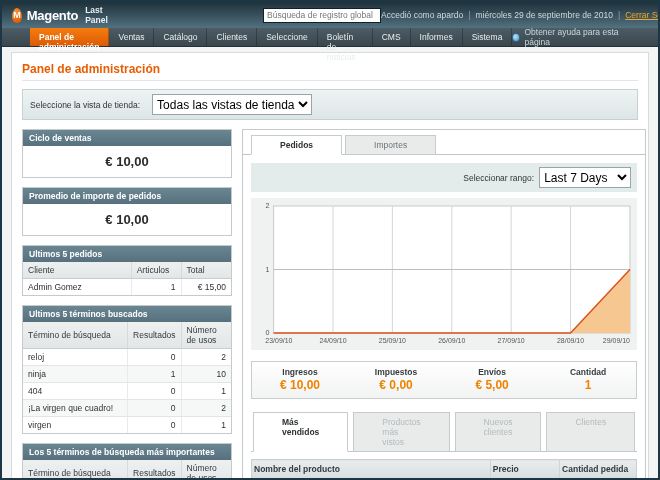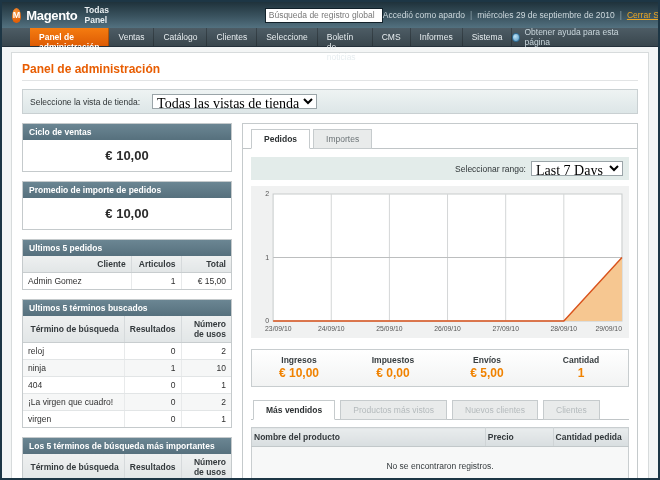--- a/index.html
+++ b/index.html
@@ -50,48 +50,48 @@
   .globe { width:9px; height:9px; border-radius:50%; background:radial-gradient(circle at 35% 35%,#bfe4f6,#4f93c0); border:1px solid #2f6b93; display:inline-block; }
   
   .page { padding:5px 9px; }
   .wrapper { background:#fff; border:1px solid #d7dbdc; padding:9px 10px 12px 10px; min-height:414px; }
   h1.page-title { color:#e85d02; font-size:12px; font-weight:bold; padding-bottom:4px; border-bottom:1px solid #e2e4e5; margin-bottom:8px; }
   .store-switcher {
     background:linear-gradient(to bottom,#eef3f3,#dde6e7);
     border:1px solid #c9d0d2; padding:4px 7px; margin-bottom:9px;
     display:flex; align-items:center; gap:12px; font-size:8.5px; color:#2f3537;
   }
-  select { font-family:Liberation Serif, serif; font-size:14px; height:15px; border:1px solid #9aa4a8; background:#fff; }
+  select { font-family:Liberation Sans, sans-serif; font-size:12px; height:21px; border:1px solid #9aa4a8; background:#fff; }
   
   .columns { display:flex; gap:10px; align-items:flex-start; }
   .sidebar { width:210px; flex:none; }
   .box { border:1px solid #c5cacc; margin-bottom:9px; background:#fff; }
   .box-head {
     background:linear-gradient(to bottom,#6b8693,#56707d);
     color:#fff; font-weight:bold; font-size:8.5px; padding:3px 6px;
   }
   .box-value { text-align:center; font-size:13px; font-weight:bold; color:#2b2b2b; padding:8px 4px; }
   .box table { width:100%; border-collapse:collapse; font-size:8.5px; }
   .box th {
-    text-align:right; font-weight:bold; color:#33393c;
+    text-align:left; font-weight:normal; color:#33393c;
     background:linear-gradient(to bottom,#eef0f0,#e2e6e7);
     padding:3px 5px; border-bottom:1px solid #c8cdcf; border-right:1px solid #d6dadc;
   }
   .box th:last-child { border-right:none; }
   .box td { padding:3px 5px; border-bottom:1px solid #e2e5e6; border-right:1px solid #e8eaeb; }
   .box td:last-child { border-right:none; }
   .box tr:last-child td { border-bottom:none; }
   .box tbody tr:nth-child(even) { background:#f6f7f7; }
   .box td:nth-child(n+2), .box th:nth-child(n+2) { width:24%; }
   .box td:nth-child(n+2) { text-align:right; }
   
   .main-panel { flex:1; border:1px solid #c5cacc; background:#fff; min-height:348px; }
   .tab-row { padding:5px 8px 0 8px; border-bottom:1px solid #c0c5c7; display:flex; gap:3px; }
   .tab {
-    font-size:8.5px; padding:4px 12px; cursor:pointer; margin-bottom:-1px;
+    font-size:8.5px; padding:4px 28px; cursor:pointer; margin-bottom:-1px;
     border:1px solid #c6cbcd; background:#e9ebeb; color:#6d7477;
   }
   .tab.active { background:#fff; border-bottom:1px solid #fff; font-weight:bold; color:#2d3133; }
   .tab.disabled { color:#b4babc; cursor:default; }
   .panel-body { padding:8px; }
   .range-bar {
     background:#e3ecea; padding:4px 6px; display:flex; justify-content:flex-end;
     align-items:center; gap:5px; font-size:8.5px; color:#2f3537;
   }
   .chart-wrap { margin-top:6px; }
@@ -116,21 +116,21 @@
   .grid th:nth-child(1){ width:62%; } .grid th:nth-child(2){ width:18%; }
   .grid .empty-cell { text-align:center; padding:14px 0 16px 0; background:#f7f8f8; color:#33393c; }
 </style>
 </head>
 <body>
 
 <div class="header">
   <div class="logo">
     <span class="logo-badge">M</span>
     <span class="logo-text">Magento</span>
-    <span class="logo-sub">Todas Panel</span>
+    <span class="logo-sub">Last Panel</span>
   </div>
   <input class="global-search" type="text" value="Búsqueda de registro global" style="">
   <div class="header-right">
     <span>Accedió como apardo</span>
     <span class="sep">|</span>
     <span>miércoles 29 de septiembre de 2010</span>
     <span class="sep">|</span>
     <a class="logout">Cerrar Sesión</a>
   </div>
 </div>

